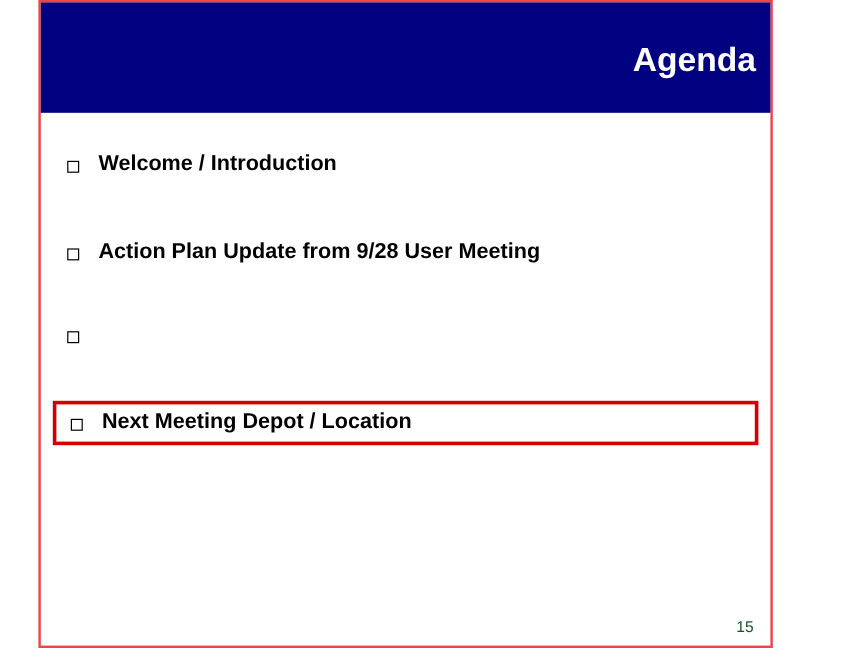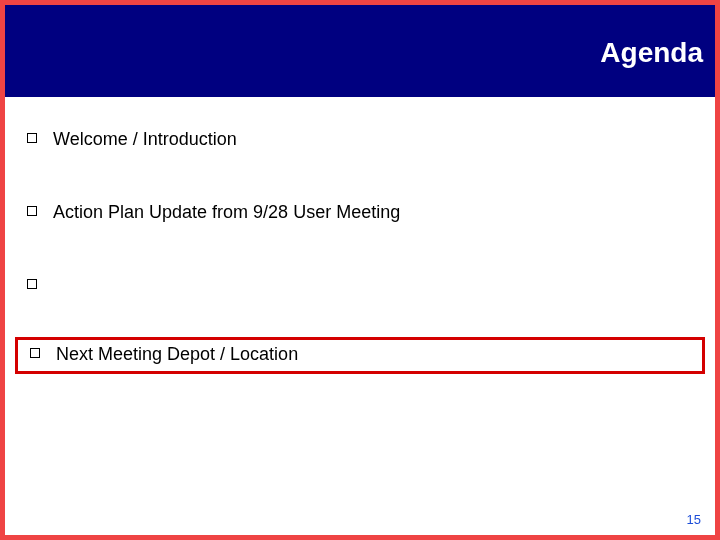--- a/index.html
+++ b/index.html
@@ -1,45 +1,47 @@
 <!DOCTYPE html>
 <html><head>
 <meta charset="utf-8">
 <style>
   * { box-sizing: border-box; margin: 0; padding: 0; }
   html, body { width: 720px; height: 540px; font-family: Arial, Helvetica, sans-serif; background: #ffffff; }
   .slide {
-    width: 720px;
+    width: 612px;
     height: 540px;
     background: #ffffff;
     position: relative;
-    border: 5px solid #ef4444;
+    border: 2px solid #ef4444;
+    margin-left: 32px;
   }
   .header {
     background: #000080;
     height: 92px;
     display: flex;
     align-items: flex-end;
     justify-content: flex-end;
     padding: 0 12px 28px 0;
   }
   .header-title {
     color: #ffffff;
     font-size: 28px;
     font-weight: bold;
   }
   .body {
     padding: 28px 20px 0 20px;
   }
   .item {
     display: flex;
-    align-items: flex-start;
+    align-items: center;
     margin-bottom: 42px;
     position: relative;
     padding: 4px 0 6px 0;
+    font-weight: bold;
   }
   .bullet {
     width: 10px;
     height: 10px;
     border: 1.5px solid #000;
     margin-top: 4px;
     margin-right: 16px;
     margin-left: 2px;
     flex-shrink: 0;
   }
@@ -52,21 +54,21 @@
     margin-left: -10px;
     margin-right: -10px;
     padding-left: 10px;
     padding-right: 10px;
   }
   .page-number {
     position: absolute;
     bottom: 8px;
     right: 14px;
     font-size: 13px;
-    color: #1d4ed8;
+    color: #14532d;
   }
 </style>
 </head>
 <body>
 
 <div class="slide">
 
   <div class="header">
     <div class="header-title">Agenda</div>
   </div>

